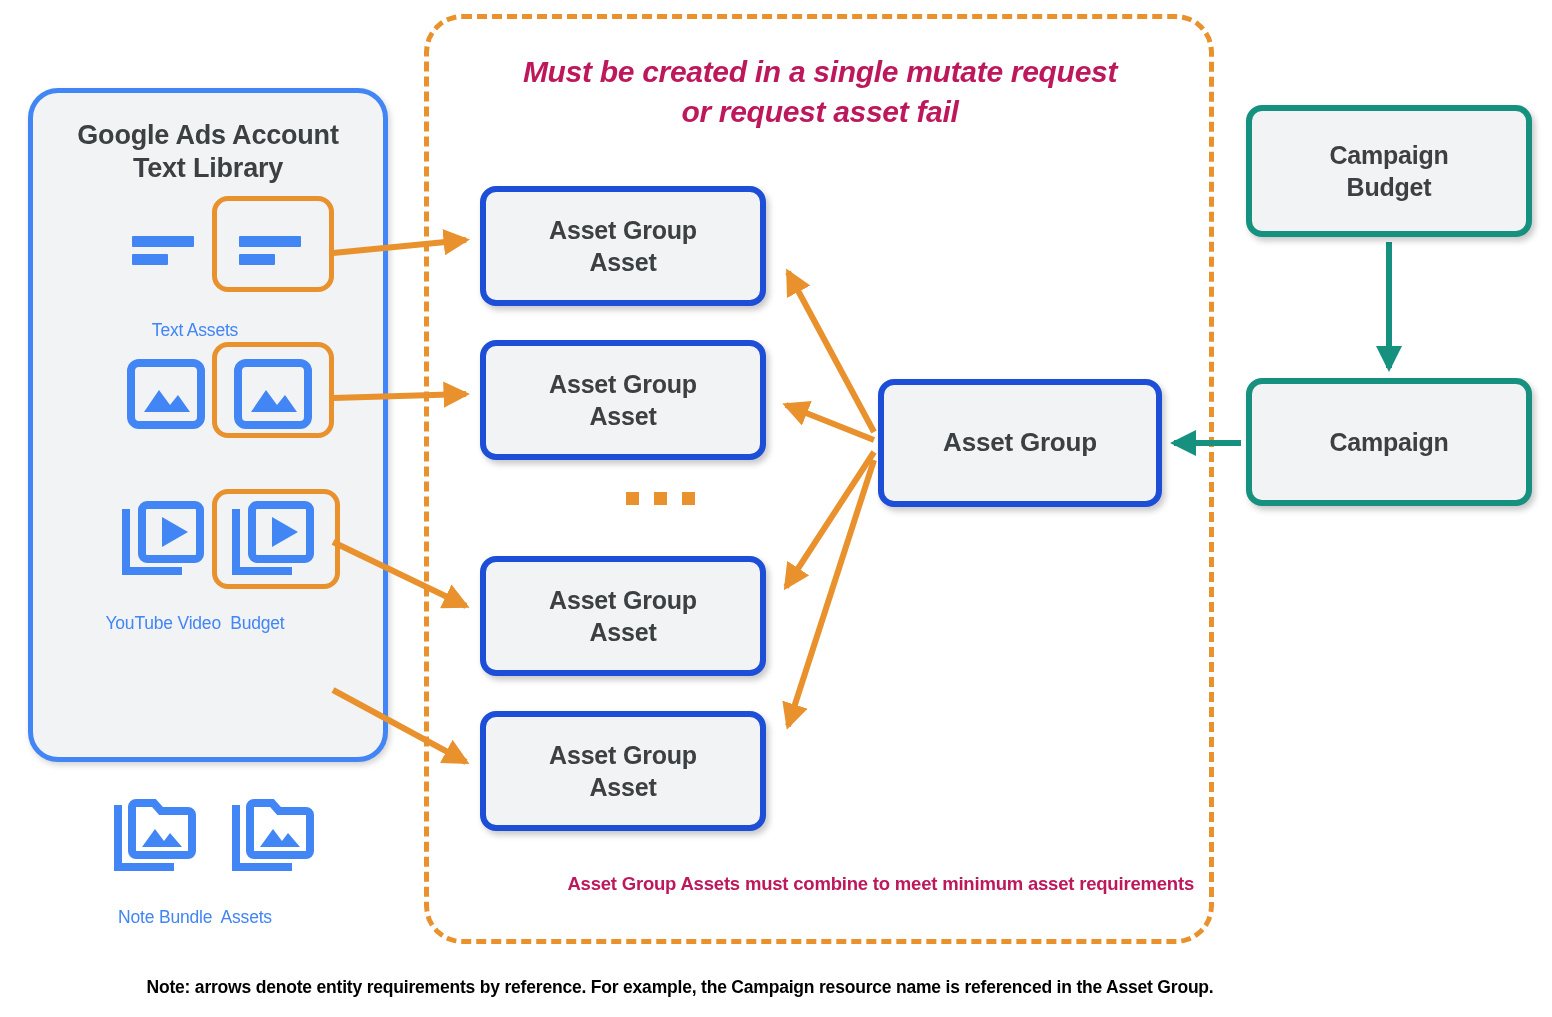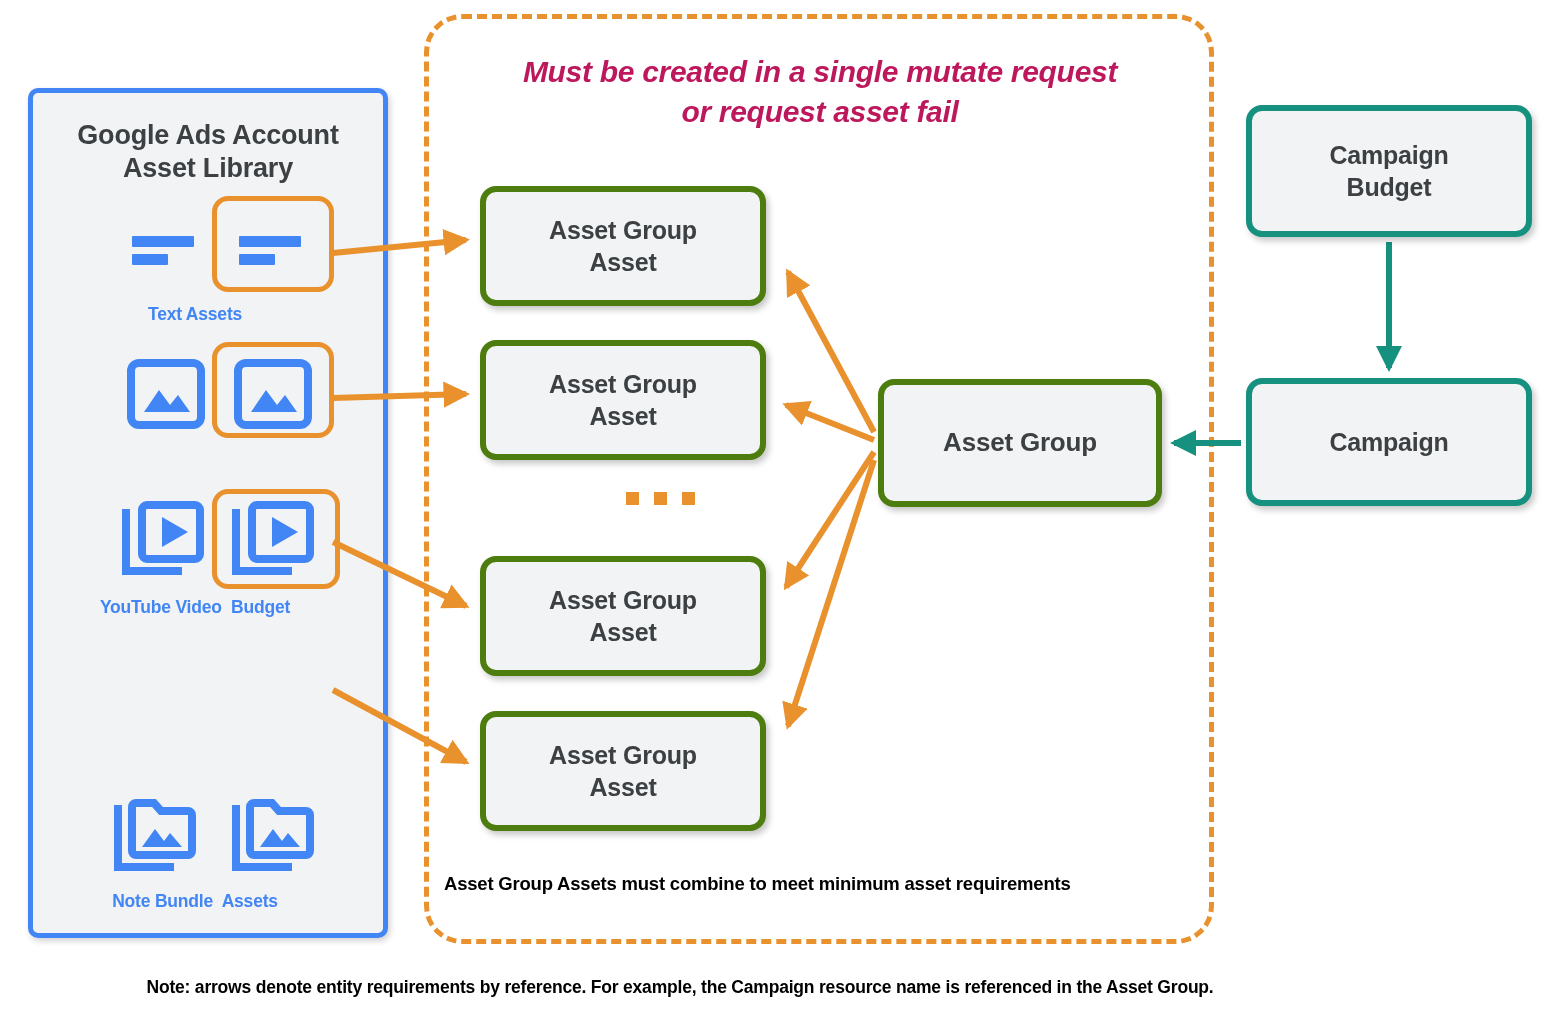--- a/index.html
+++ b/index.html
@@ -7,22 +7,22 @@
     font-family:"Liberation Sans", sans-serif;
     width:1552px;height:1017px;position:relative;overflow:hidden;
     -webkit-font-smoothing:antialiased;
   }
   #stage{position:absolute;left:0;top:0;width:1552px;height:1017px;}
   svg.layer{position:absolute;left:0;top:0;width:1552px;height:1017px;pointer-events:none;}
 
   
   .panel{position:absolute;box-sizing:border-box;background:#f1f3f4;}
   #library-panel{
-    left:28px;top:88px;width:360px;height:850px;
-    border:5px solid #4285f4;border-radius:10px;
+    left:28px;top:88px;width:360px;height:674px;
+    border:5px solid #4285f4;border-radius:30px;
     box-shadow:2px 3px 6px rgba(0,0,0,.18);
   }
   #mutate-panel{
     left:424px;top:14px;width:790px;height:930px;
     border:5px dashed #e8912d;border-radius:38px;
     background:#ffffff;
   }
 
   .panel-title{
     position:absolute;left:0;right:0;top:26px;
@@ -33,39 +33,39 @@
 
   
   #mutate-header{
     position:absolute;left:460px;top:52px;width:720px;
     text-align:center;color:#be185d;
     font-size:30px;font-weight:700;font-style:italic;line-height:1.32;
     letter-spacing:-.3px;
   }
   #mutate-footer{
     position:absolute;left:444px;top:873px;width:750px;
-    text-align:left;color:#000000;
+    text-align:right;color:#be185d;
     font-size:18.5px;font-weight:700;letter-spacing:-.2px;
   }
   #page-note{
     position:absolute;left:0px;top:977px;width:1360px;
     text-align:center;color:#000;
     font-size:17.5px;font-weight:700;letter-spacing:-.2px;
   }
 
   
   .node{
     position:absolute;box-sizing:border-box;
     background:#f1f3f4;border-radius:16px;
     display:flex;align-items:center;justify-content:center;
     text-align:center;color:#3c4043;
     font-size:25px;font-weight:700;line-height:1.3;letter-spacing:-.2px;
     box-shadow:3px 4px 6px rgba(0,0,0,.22);
   }
-  .node.orange{border:6px solid #4d7c0f;}
+  .node.orange{border:6px solid #1d4ed8;}
   .node.teal{border:6px solid #17917f;}
 
   #aga-1{left:480px;top:186px;width:286px;height:120px;}
   #aga-2{left:480px;top:340px;width:286px;height:120px;}
   #aga-3{left:480px;top:556px;width:286px;height:120px;}
   #aga-4{left:480px;top:711px;width:286px;height:120px;}
   #asset-group{left:878px;top:379px;width:284px;height:128px;font-size:26px;}
   #campaign-budget{left:1246px;top:105px;width:286px;height:132px;}
   #campaign{left:1246px;top:378px;width:286px;height:128px;}
 
@@ -79,40 +79,40 @@
   .icon-plain{position:absolute;left:96px;top:8px;width:80px;height:80px;}
   .icon-sel-box{
     position:absolute;left:182px;top:-4px;width:122px;height:96px;
     box-sizing:border-box;border:5px solid #e8912d;border-radius:16px;
     background:transparent;
   }
   .icon-sel{position:absolute;left:203px;top:8px;width:80px;height:80px;}
   .icon-dual{position:absolute;left:200px;top:8px;width:88px;height:80px;}
   .asset-label{
     text-align:center;color:#4285f4;
-    font-size:17.5px;font-weight:700;letter-spacing:-.2px;
-    margin-top:8px;white-space:pre;
+    font-size:17.5px;font-weight:400;letter-spacing:-.2px;
+    margin-top:24px;white-space:pre;
   }
   #row-text{top:200px;}
   #row-image{top:346px;}
   #row-video{top:493px;}
   #row-cta{top:640px;}
   #row-bundle{top:787px;}
   #row-bundle .icon-plain{left:88px;}
   #row-bundle .icon-b2{position:absolute;left:206px;top:8px;width:80px;height:80px;}
 </style>
 </head>
 <body>
 
 <div id="stage">
 
   <div class="panel" id="library-panel">
     <div class="panel-title">
       <div>Google Ads Account</div>
-      <div>Asset Library</div>
+      <div>Text Library</div>
     </div>
   </div>
 
   <div class="asset-row" id="row-text" style="left:30px;">
     <div class="asset-icons">
 
       <svg class="icon-plain" viewBox="0 0 80 80">
         <rect x="6" y="28" width="62" height="11" rx="1" fill="#4285f4"></rect>
         <rect x="6" y="46" width="36" height="11" rx="1" fill="#4285f4"></rect>
       </svg>

